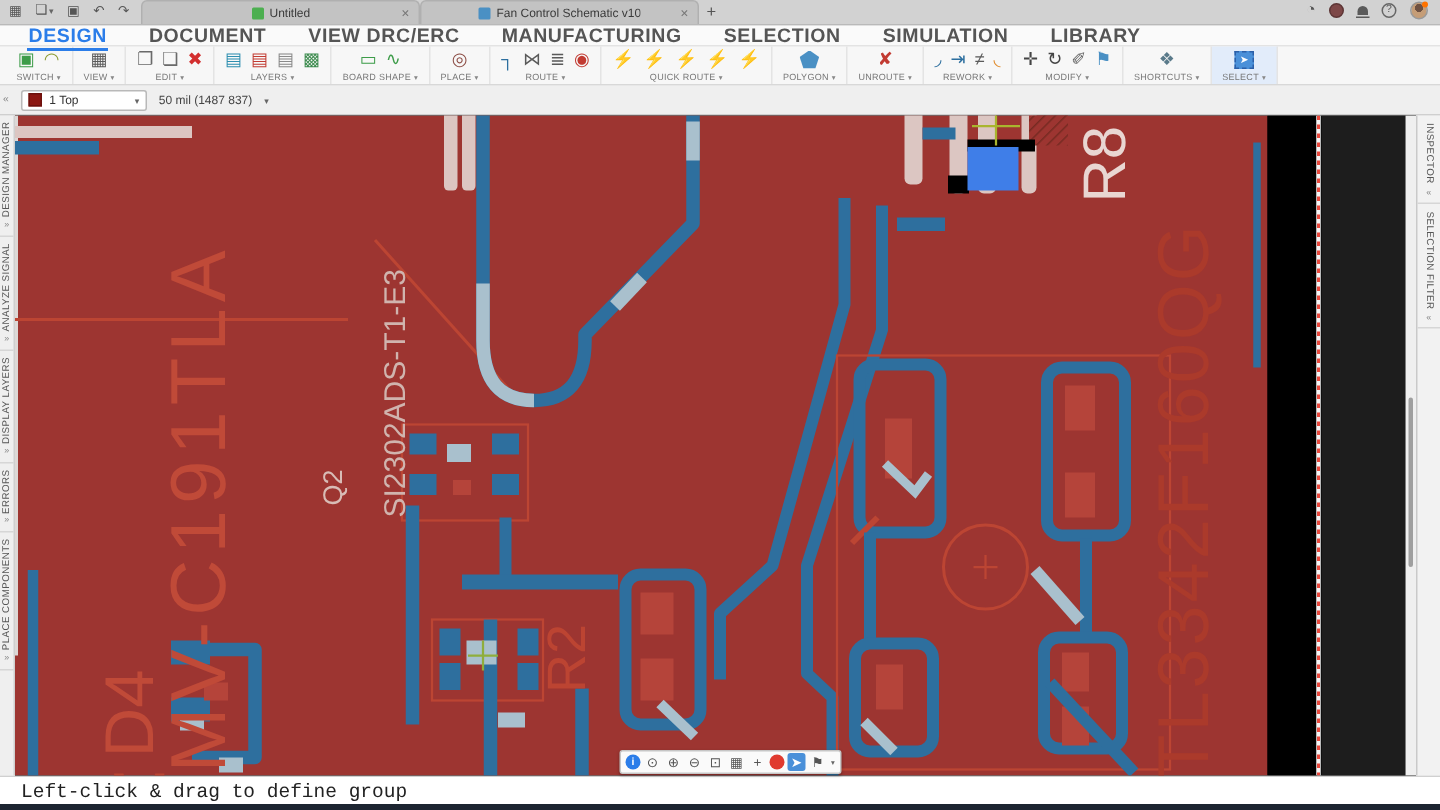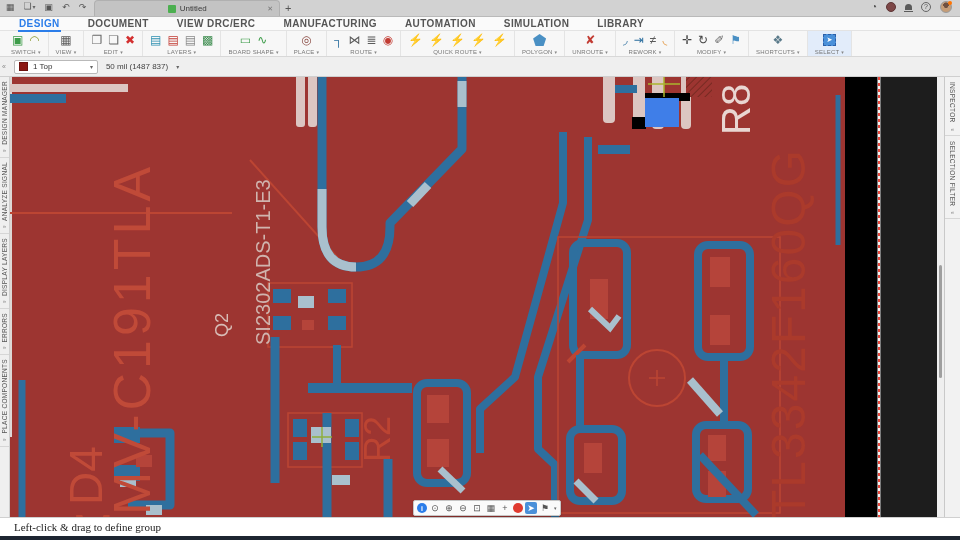--- a/index.html
+++ b/index.html
@@ -21,21 +21,21 @@
   .tr-ic { font-size:10px; color:#555; line-height:11px; }
   .circle-ic { width:10px; height:10px; border-radius:50%; background:#7d4747; border:1px solid #5d3535; }
   .help-ic { width:10px; height:10px; border-radius:50%; border:1px solid #666; color:#555; font-size:7px; display:flex; align-items:center; justify-content:center; }
   .bell { width:7px; height:6px; background:#5a5a5a; border-radius:4px 4px 0 0; position:relative; margin-top:1px; }
   .bell::after { content:""; position:absolute; left:-1px; bottom:-2px; width:9px; height:1.5px; background:#5a5a5a; }
   .avatar { width:12px; height:12px; border-radius:50%; background:radial-gradient(circle at 50% 32%, #6e5142 0 32%, #c59d77 33%); border:1px solid #999; position:relative; }
   .avatar::after { content:""; position:absolute; right:-1px; top:-1px; width:4px; height:4px; border-radius:50%; background:#ff7300; }
 
   
   #menubar { height:14px; background:#fafafa; display:flex; align-items:center; gap:26px; padding-left:18px; border-bottom:1px solid #e3e3e3; }
-  .menu-item { font-size:10px; font-weight:bold; color:#555; letter-spacing:.4px; position:relative; padding:2px 1px; }
+  .menu-item { font-size:13px; font-weight:bold; color:#555; letter-spacing:.4px; position:relative; padding:2px 1px; }
   .menu-item.active { color:#2b7de9; }
   .menu-item.active::after { content:""; position:absolute; left:0; right:0; bottom:-1px; height:2px; background:#2b7de9; }
 
   
   #toolbar { height:26px; background:#f7f7f7; display:flex; align-items:stretch; border-bottom:1px solid #d8d8d8; padding-left:4px; }
   .tgroup { display:flex; flex-direction:column; align-items:center; justify-content:center; padding:0 7px; border-right:1px solid #e4e4e4; }
   .tgroup.active-group { background:#e2ecfa; }
   .tg-icons { display:flex; gap:6px; align-items:center; height:15px; }
   .tb-icon { font-size:12px; line-height:13px; }
   .tg-label { font-size:6px; color:#777; letter-spacing:.2px; display:flex; align-items:center; gap:2px; margin-top:1px; }
@@ -71,57 +71,62 @@
 
   
   #viewbar { position:absolute; left:403px; top:423px; height:16px; background:#fafafa; border:1px solid #c6c6c6; border-radius:2px; display:flex; align-items:center; gap:2px; padding:0 3px; box-shadow:0 1px 2px rgba(0,0,0,.25); }
   .vb-icon { width:12px; height:12px; display:flex; align-items:center; justify-content:center; font-size:9px; color:#555; border-radius:2px; }
   .vb-icon.vb-circle { color:#fff; font-size:7px; font-weight:bold; border-radius:50%; width:10px; height:10px; }
   .vb-icon.active { background:#4a90d9; color:#fff; }
   .vb-caret { font-size:5px; color:#666; margin-left:1px; }
 
   
   #statusbar { height:19px; background:#ffffff; border-top:1px solid #d0d0d0; display:flex; align-items:center; padding-left:14px; }
-  #status-msg { font-family:Liberation Serif, serif; font-size:11px; color:#222; }
+  #status-msg { font-family:Liberation Mono, monospace; font-size:13px; color:#222; }
   #bottombar { height:4px; background:#1d2531; }
 </style>
 </head>
 <body>
 
 <div id="titlebar">
   <div id="win-icons">
       <span class="wi">▦</span>
       <span class="wi">❏<span class="caret">▾</span></span>
       <span class="wi">▣</span>
       <span class="wi">↶</span>
       <span class="wi">↷</span>
     </div>
   <div id="tabs">
       <div class="tab">
         <span class="tico" style="background: rgb(76, 175, 80);"></span>
         <span class="tlabel">Untitled</span>
         <span class="tclose">✕</span>
       </div>
+      <div class="tab">
+        <span class="tico" style="background: rgb(74, 144, 196);"></span>
+        <span class="tlabel">Fan Control Schematic v10</span>
+        <span class="tclose">✕</span>
+      </div>
     </div>
   <div id="tab-add">+</div>
   <div id="titlebar-right">
       <span class="tr-ic">◔</span>
       <span class="circle-ic"></span>
       <span class="bell"></span>
       <span class="help-ic">?</span>
       <span class="avatar"></span>
     </div>
 </div>
 
 <div id="menubar">
     <span class="menu-item active">DESIGN</span>
     <span class="menu-item">DOCUMENT</span>
     <span class="menu-item">VIEW DRC/ERC</span>
     <span class="menu-item">MANUFACTURING</span>
-    <span class="menu-item">AUTOMATION</span>
+    <span class="menu-item">SELECTION</span>
     <span class="menu-item">SIMULATION</span>
     <span class="menu-item">LIBRARY</span>
   </div>
 
 <div id="toolbar">
     <div class="tgroup">
       <div class="tg-icons">
         <span class="tb-icon" style="color: rgb(61, 156, 73);">▣</span>
         <span class="tb-icon" style="color: rgb(138, 154, 47);">◠</span>
       </div>

